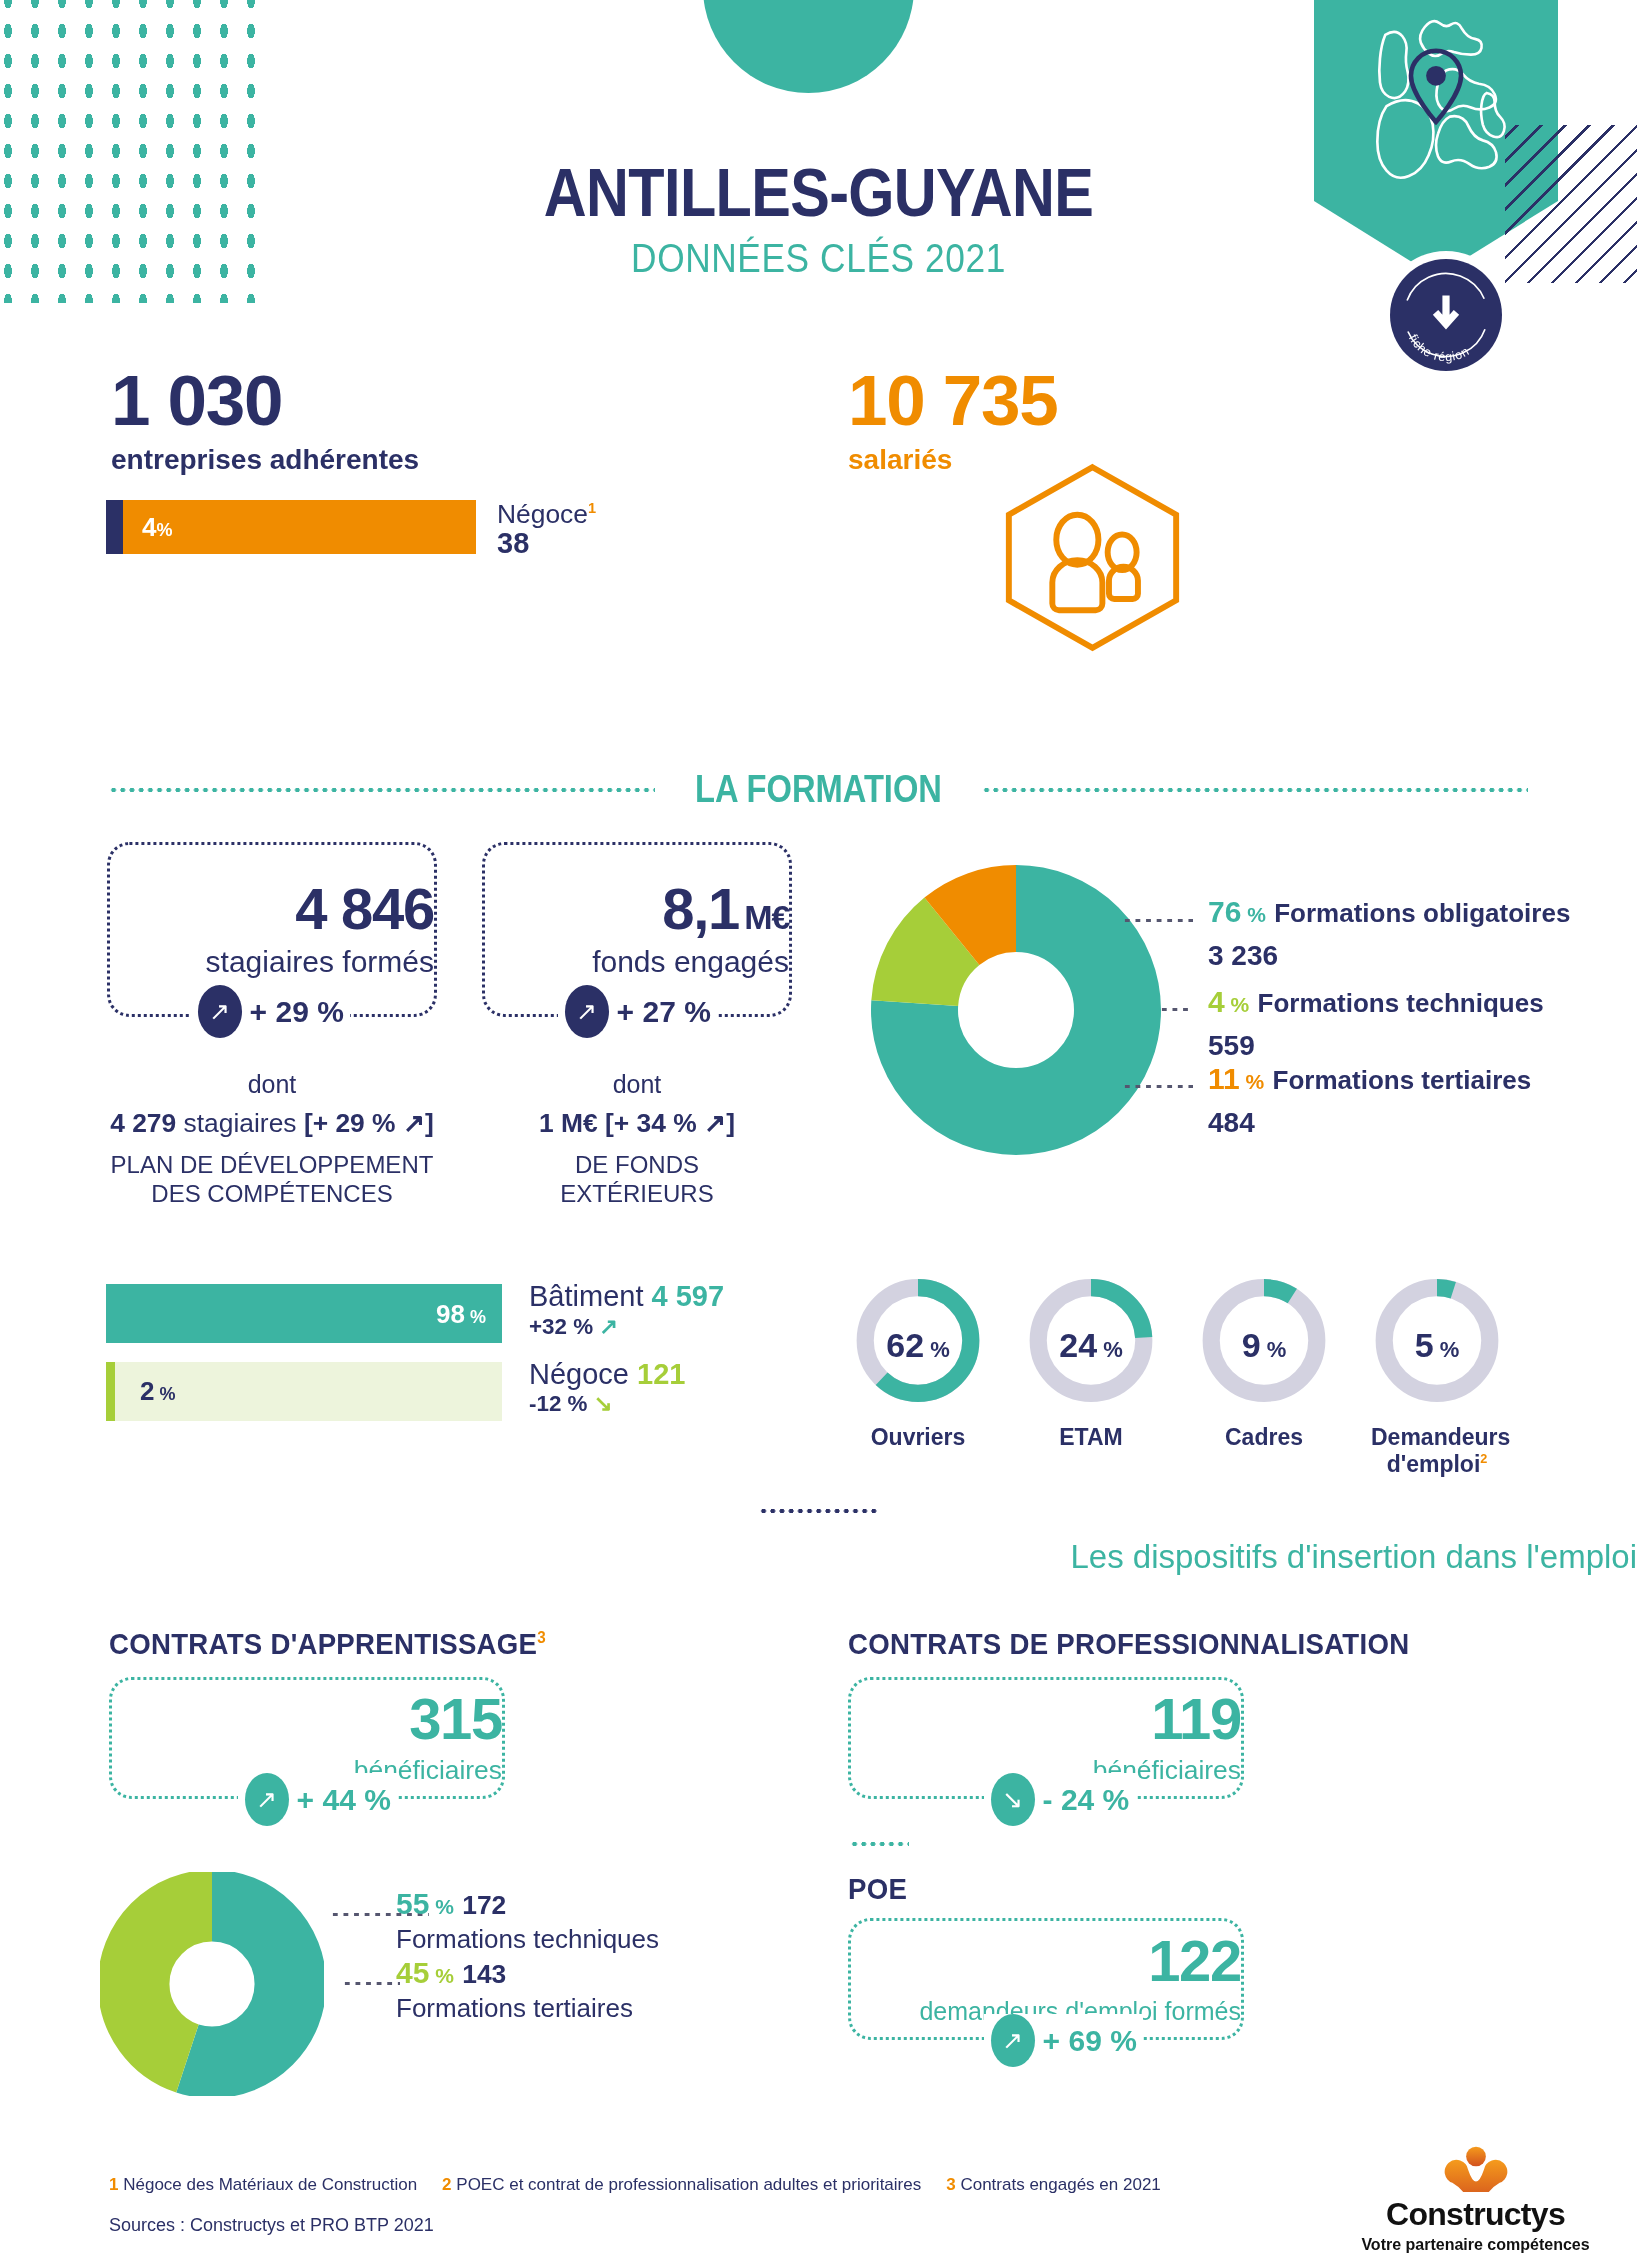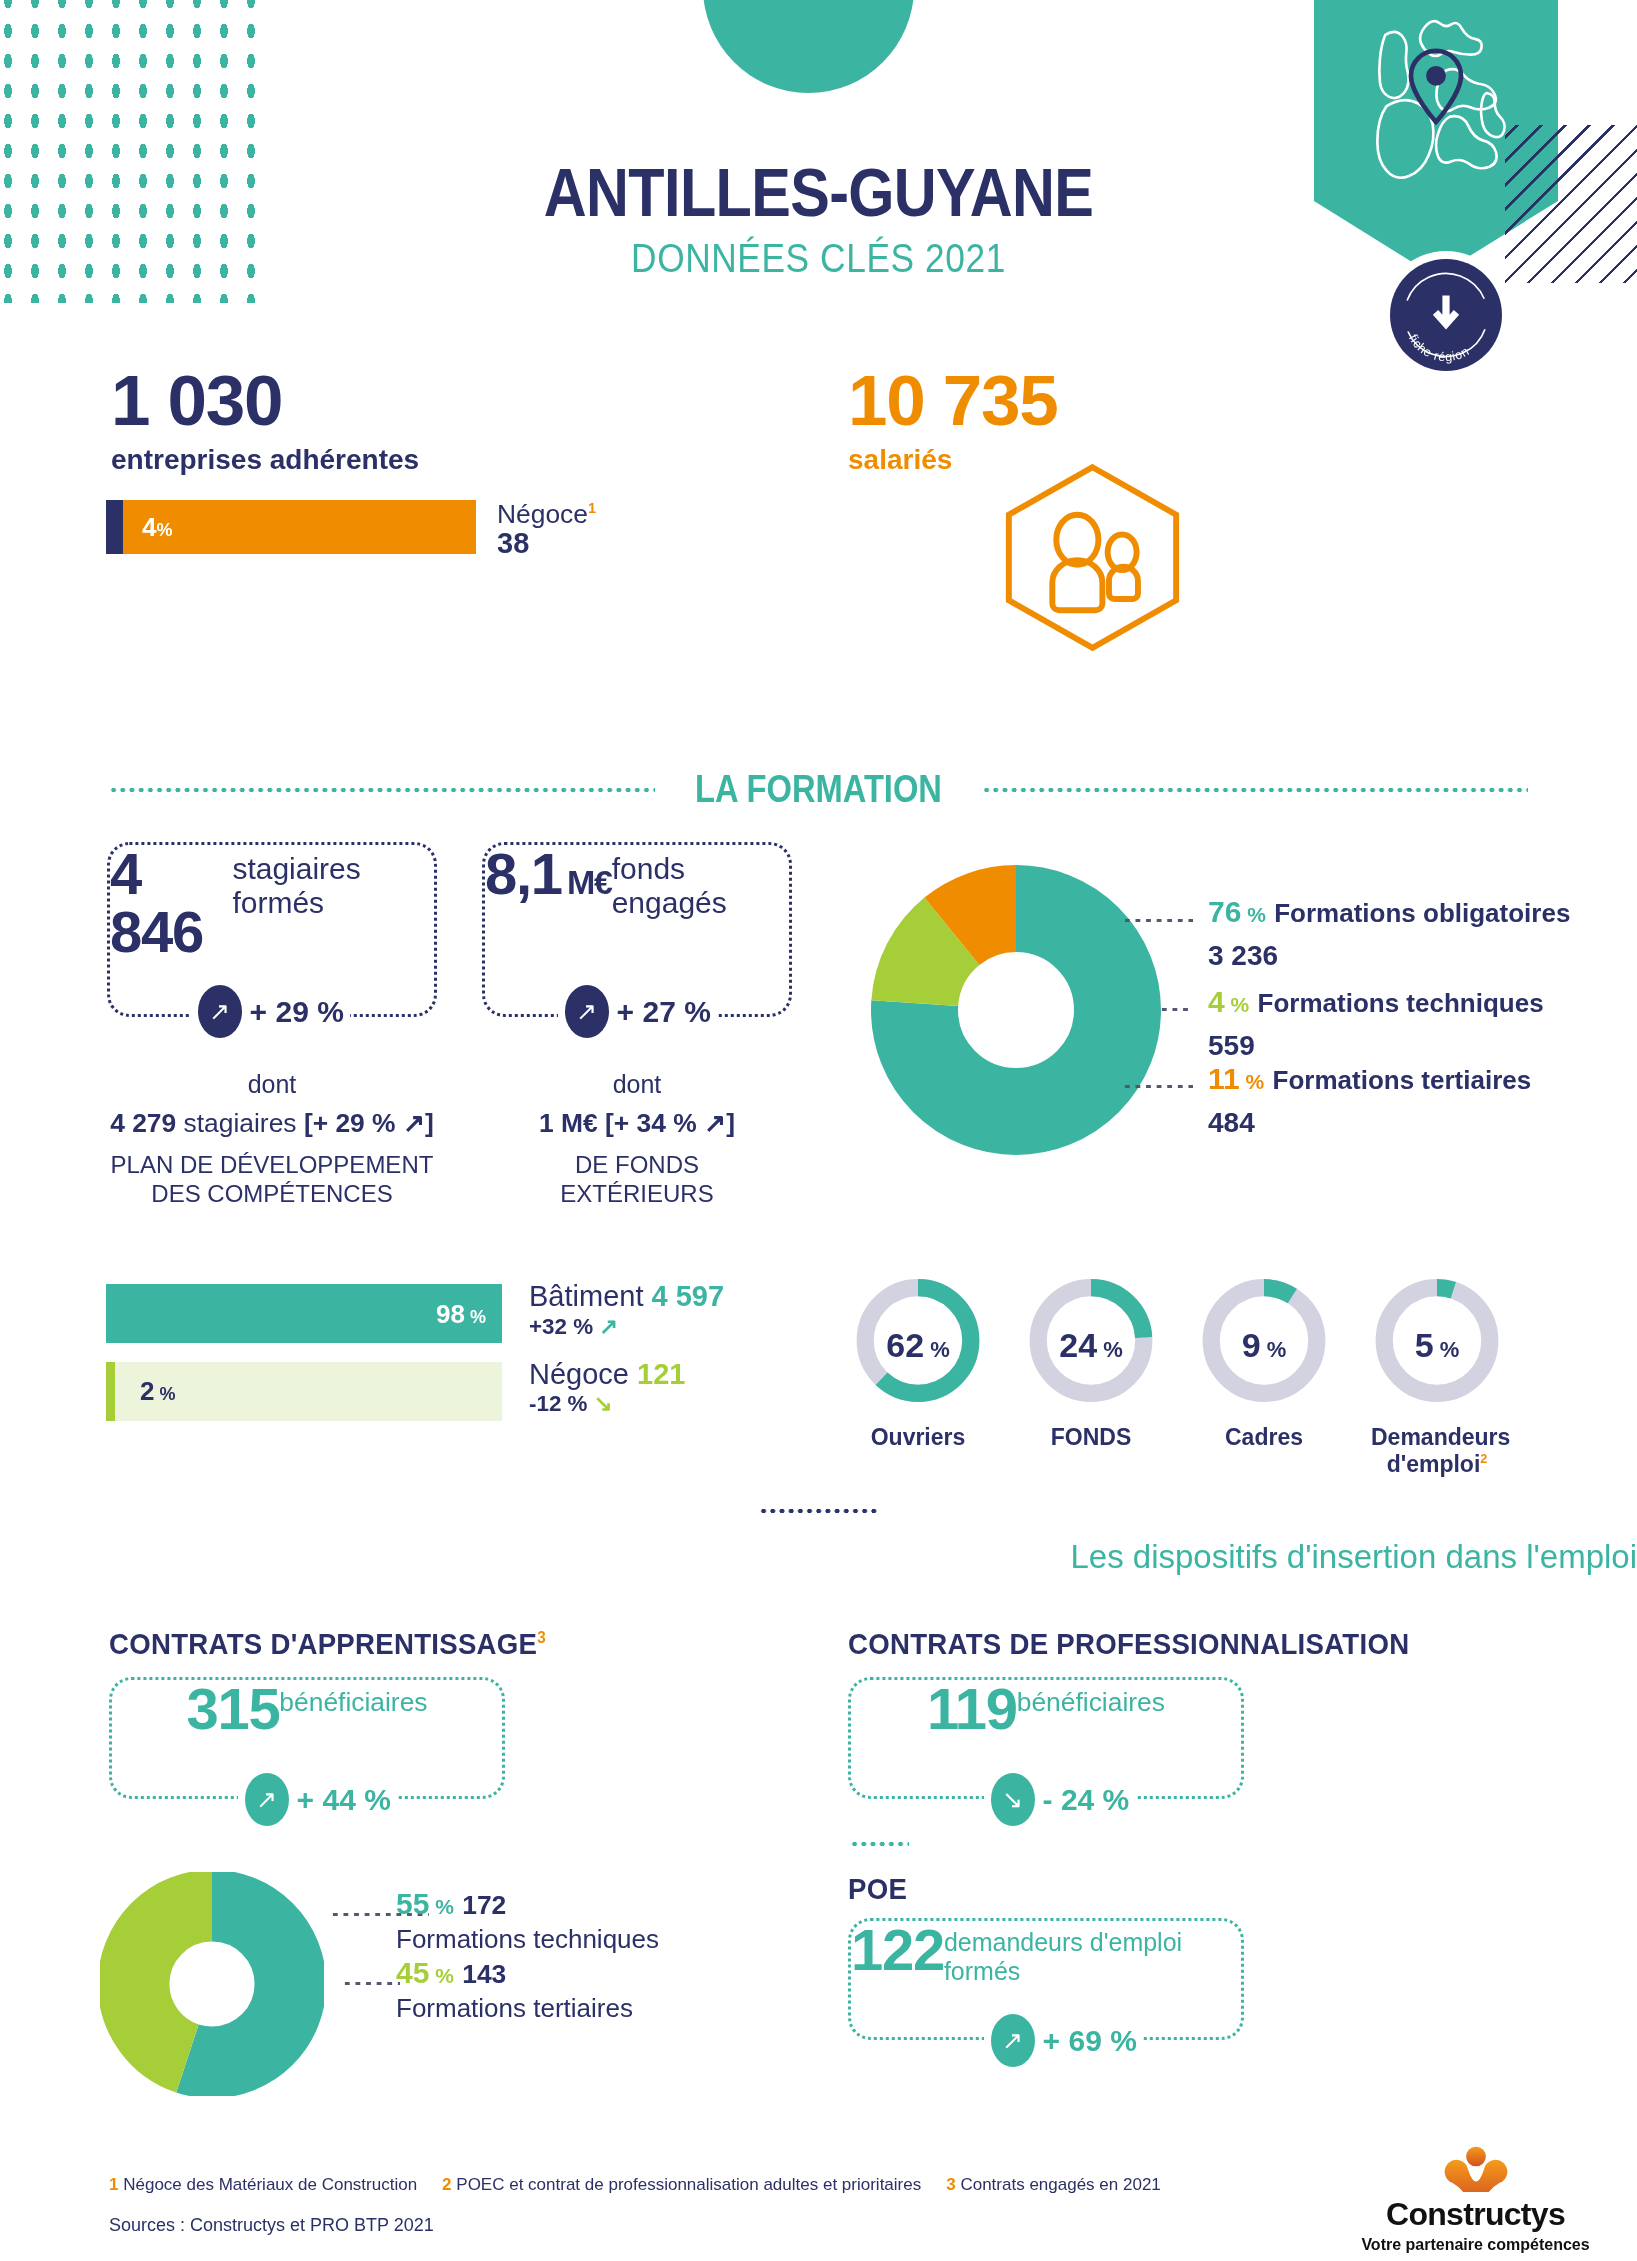--- a/index.html
+++ b/index.html
@@ -86,21 +86,21 @@
   .hexicon{position:absolute;left:997px;top:462px;width:191px;height:191px;}
 
   
   .section-head{position:absolute;left:0;width:1637px;display:flex;align-items:center;gap:20px;padding:0 109px;}
   .dotline{flex:1;height:4px;background-image:radial-gradient(circle, var(--teal) 45%, transparent 50%);background-size:9.2px 4px;}
   .section-head .st{font-size:38px;font-weight:bold;color:var(--teal);letter-spacing:0px;transform:scaleX(.86);white-space:nowrap;}
 
   
   .dcard{
     position:absolute;border:3.3px dotted var(--navy);border-radius:22.4px;
-    display:flex;align-items:flex-start;justify-content:center;
+    display:flex;flex-direction:column;align-items:flex-end;justify-content:center;
   }
   .dcard.teal{border-color:var(--teal);}
   .dcard .cn{font-size:58px;font-weight:bold;color:var(--navy);letter-spacing:-1.3px;line-height:1;}
   .dcard .cn .unit{font-size:34px;font-weight:bold;margin-left:5.3px;}
   .dcard .cl{font-size:30px;color:var(--navy);margin-top:6.6px;}
   .dcard.teal .cn{color:var(--teal);}
   .dcard.teal .cl{color:var(--teal);}
 
   .delta{
     position:absolute;display:flex;align-items:center;gap:8px;
@@ -306,21 +306,21 @@
     <div class="g-val"><span>62</span><span class="pc"> %</span></div>
     <div class="g-label">Ouvriers</div>
   </div>
 
   <div class="gauge" style="left:1025px;top:1268px;">
     <svg viewBox="0 0 100 100" style="width:132px;height:145px;">
       <circle cx="50" cy="50" r="40" fill="none" stroke="#D3D2E0" stroke-width="13"></circle>
       <circle cx="50" cy="50" r="40" fill="none" stroke="#3CB4A2" stroke-width="13" stroke-dasharray="60.32 190.98" transform="rotate(-90 50 50)"></circle>
     </svg>
     <div class="g-val"><span>24</span><span class="pc"> %</span></div>
-    <div class="g-label">FONDS</div>
+    <div class="g-label">ETAM</div>
   </div>
 
   <div class="gauge" style="left:1198px;top:1268px;">
     <svg viewBox="0 0 100 100" style="width:132px;height:145px;">
       <circle cx="50" cy="50" r="40" fill="none" stroke="#D3D2E0" stroke-width="13"></circle>
       <circle cx="50" cy="50" r="40" fill="none" stroke="#3CB4A2" stroke-width="13" stroke-dasharray="22.62 228.68" transform="rotate(-90 50 50)"></circle>
     </svg>
     <div class="g-val"><span>9</span><span class="pc"> %</span></div>
     <div class="g-label">Cadres</div>
   </div>

